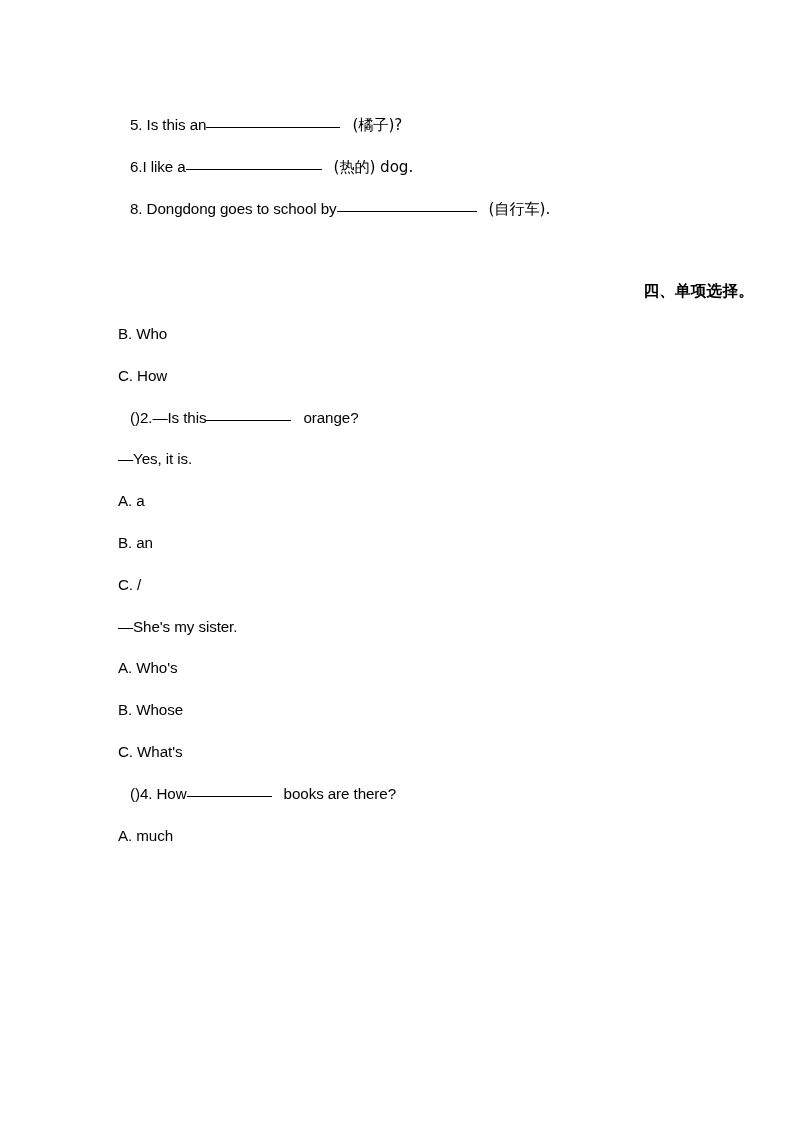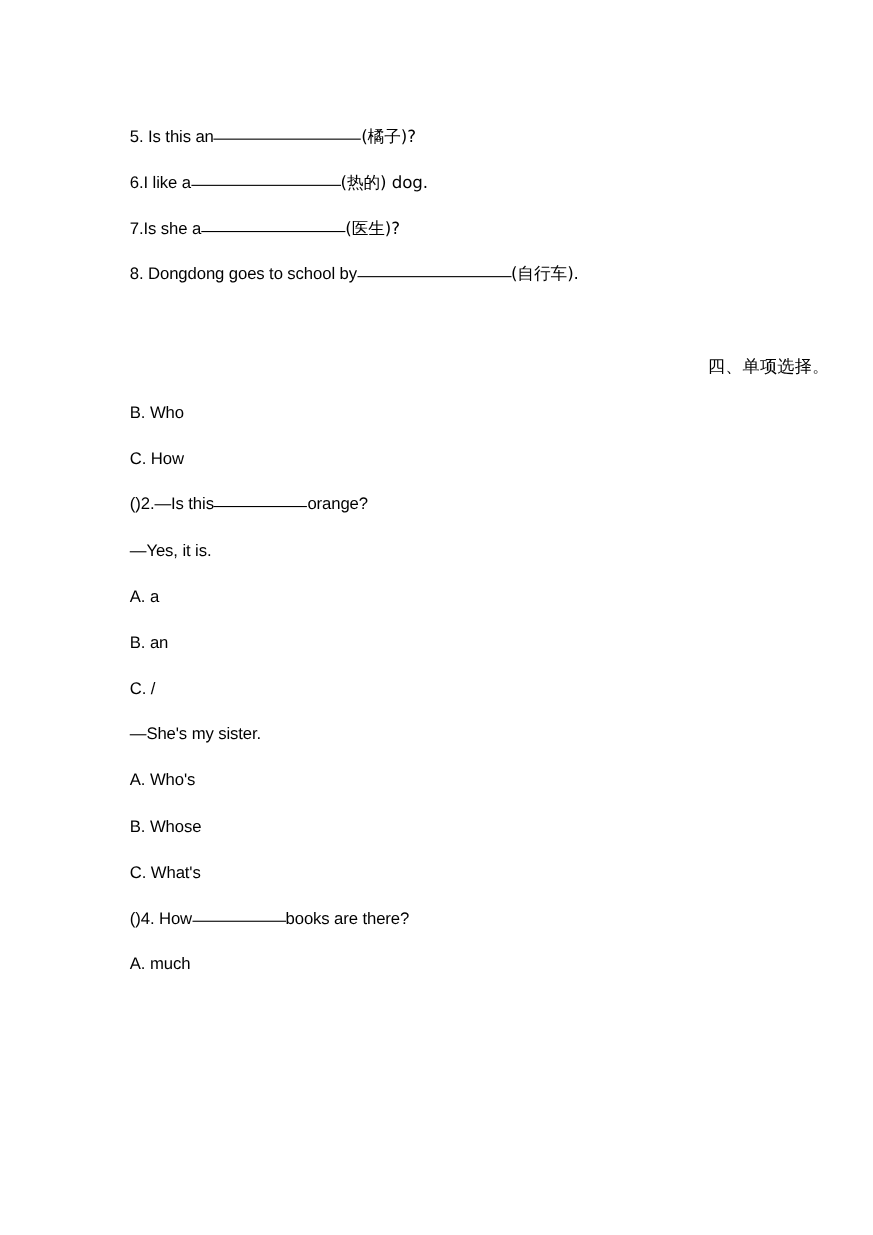--- a/index.html
+++ b/index.html
@@ -30,58 +30,57 @@
     font-size: 15.2px;
     line-height: 41.8px;
     height: 41.8px;
     white-space: nowrap;
     color: #000000;
     letter-spacing: -0.1px;
   }
   .line.section-head {
     font-size: 15.6px;
     letter-spacing: 0.2px;
+    font-weight: bold;
   }
   .spacer-line {
     height: 41.8px;
   }
   .blank {
     display: inline-block;
     border-bottom: 1.3px solid #000000;
     vertical-align: baseline;
     position: relative;
     top: -2px;
     height: 12px;
   }
   .cn {
     font-family: "DejaVu Sans", "Liberation Sans", sans-serif;
     font-size: 15.2px;
     text-align: right;
   }
   .seg {
     display: inline;
+    margin-left: 12px;
   }
 </style>
 </head>
 <body>
 
 <div class="page">
   <div class="content">
 
     <div class="line">
       <span class="seg">5. Is this an</span><span class="blank" style="width: 134px;"></span><span class="seg cn">(橘子)?</span>
     </div>
 
     <div class="line">
       <span class="seg">6.I like a</span><span class="blank" style="width: 136px;"></span><span class="seg cn">(热的) dog.</span>
     </div>
 
-    <div class="line">
-      <span class="seg">7.Is she a</span><span class="blank" style="width: 131px;"></span><span class="seg cn">(医生)?</span>
-    </div>
 
     <div class="line">
       <span class="seg">8. Dongdong goes to school by</span><span class="blank" style="width: 140px;"></span><span class="seg cn">(自行车).</span>
     </div>
 
     <div class="spacer-line"></div>
 
     <div class="line section-head cn">四、单项选择。</div>
 
     <div class="line">B. Who</div>

